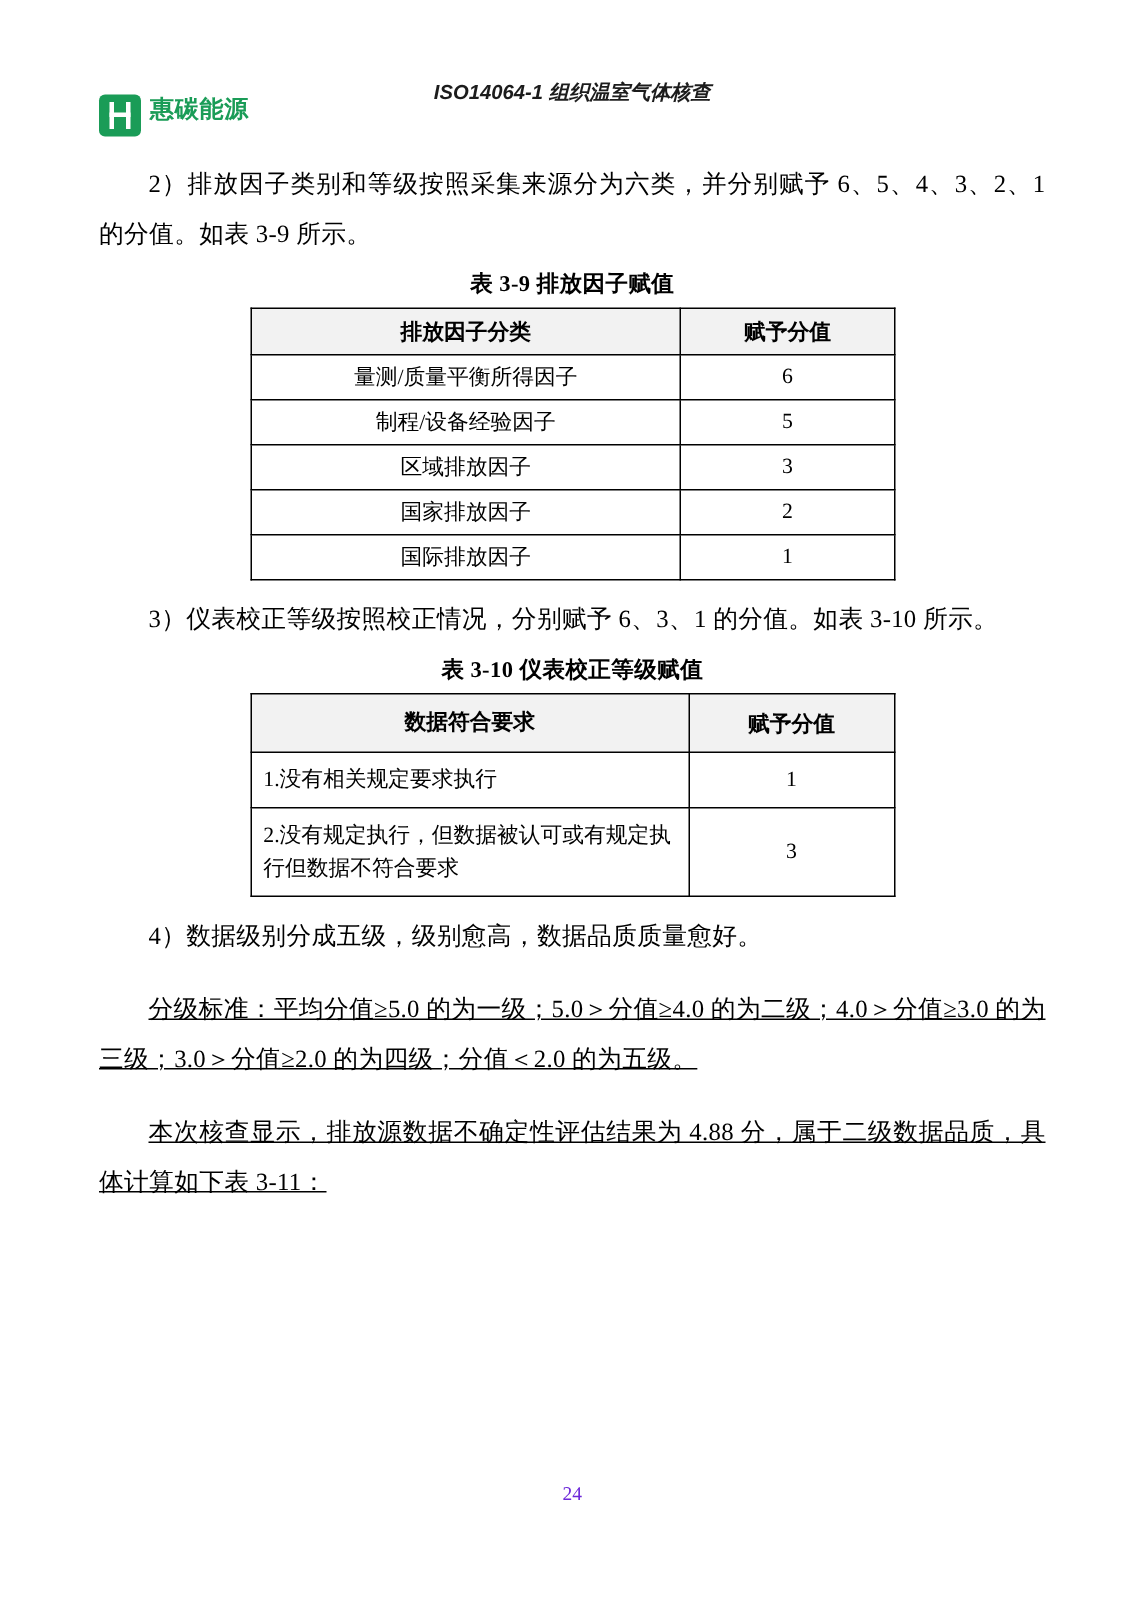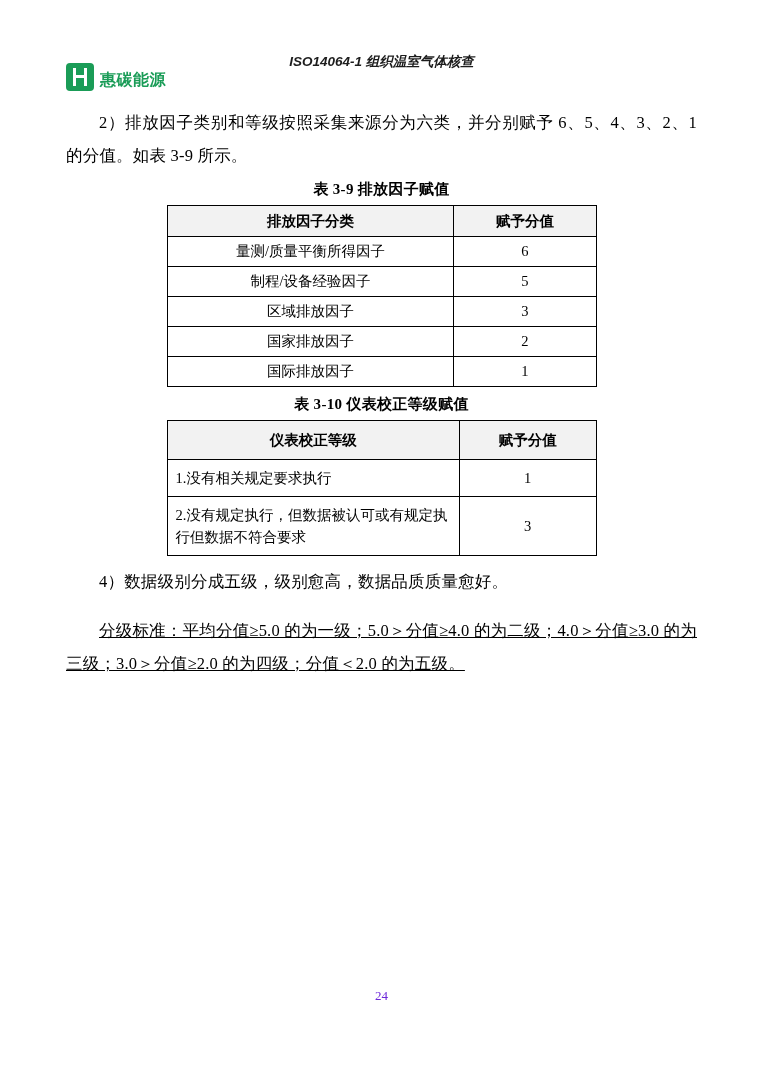--- a/index.html
+++ b/index.html
@@ -26,21 +26,21 @@
   
   .header {
     position: relative;
     height: 58px;
     padding-top: 48px;
     display: flex;
     align-items: center;
   }
   .brand {
     display: flex;
-    align-items: flex-end;
+    align-items: flex-start;
     gap: 6px;
   }
   .brand-logo {
     width: 28px;
     height: 28px;
     background: #1a9c57;
     border-radius: 4px;
     position: relative;
     flex: 0 0 auto;
   }
@@ -215,43 +215,45 @@
           <td class="c-score">2</td>
         </tr>
         <tr>
           <td class="c-label">国际排放因子</td>
           <td class="c-score">1</td>
         </tr>
       </tbody>
     </table>
   </div>
 
+  <p class="para indent block-gap-1">3）仪表校正等级按照校正情况，分别赋予 6、3、1 的分值。如表 3-10 所示。</p>
 
   <div class="table-caption">表 3-10 仪表校正等级赋值</div>
   <div class="tbl-wrap">
     <table class="doc-table" id="table-3-10">
       <thead>
         <tr>
-          <th class="c-label" style="text-align:center;">仪表校正等级</th>
+          <th class="c-label" style="text-align:center;">数据符合要求</th>
           <th class="c-score">赋予分值</th>
         </tr>
       </thead>
       <tbody>
         <tr>
           <td class="c-label">1.没有相关规定要求执行</td>
           <td class="c-score">1</td>
         </tr>
         <tr class="two-line">
           <td class="c-label">2.没有规定执行，但数据被认可或有规定执行但数据不符合要求</td>
           <td class="c-score">3</td>
         </tr>
       </tbody>
     </table>
   </div>
 
   <p class="para indent block-gap-1">4）数据级别分成五级，级别愈高，数据品质质量愈好。</p>
 
   <p class="para indent block-gap-2">分级标准：平均分值≥5.0 的为一级；5.0＞分值≥4.0 的为二级；4.0＞分值≥3.0 的为三级；3.0＞分值≥2.0 的为四级；分值＜2.0 的为五级。</p>
 
+  <p class="para indent block-gap-2">本次核查显示，排放源数据不确定性评估结果为 4.88 分，属于二级数据品质，具体计算如下表 3-11：</p>
 
   <div class="footer">24</div>
 
 </div>
 
 </body></html>

